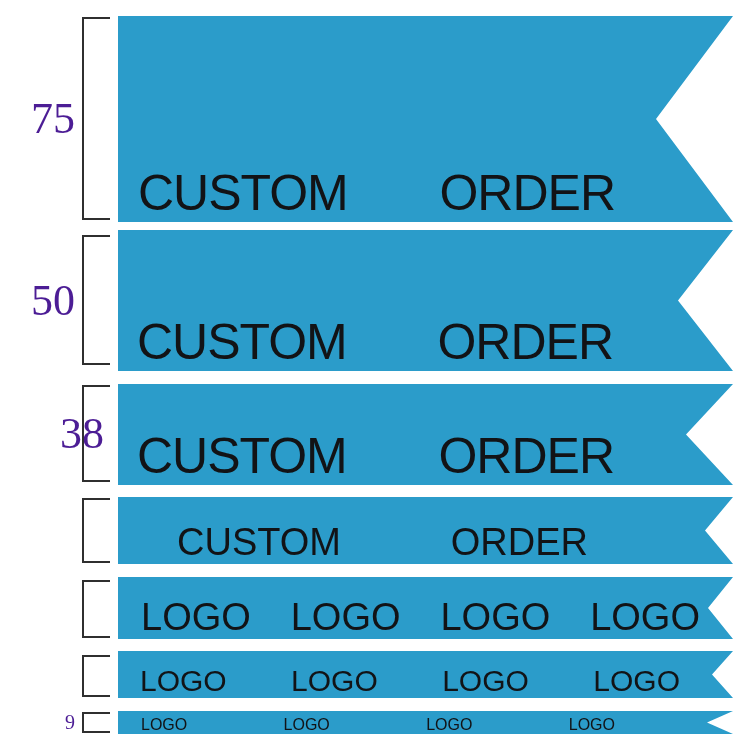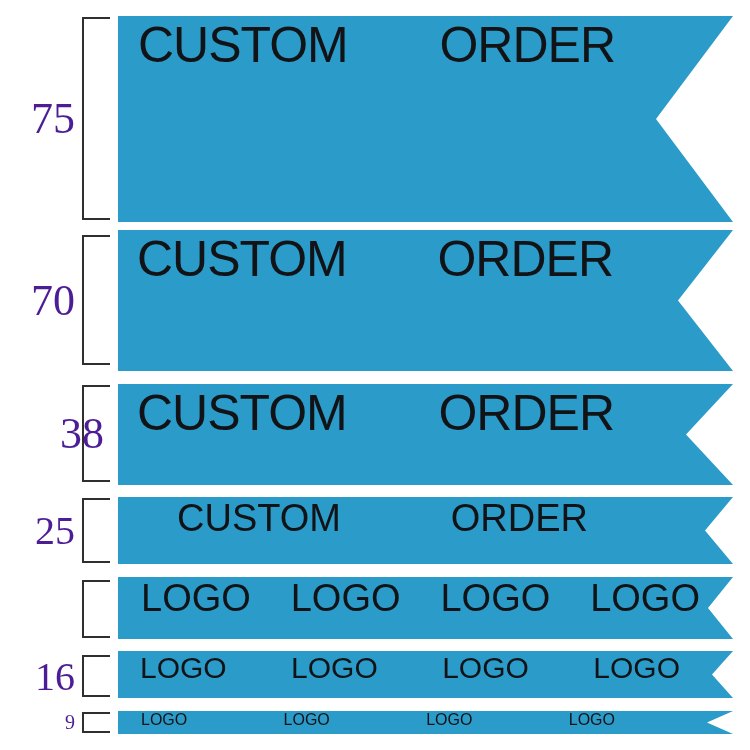--- a/index.html
+++ b/index.html
@@ -11,21 +11,21 @@
     font-family:"Liberation Sans", sans-serif;
   }
   
   .ribbon{
     position:absolute;
     left:118px;
     width:615px;
     background:#2b9cca;
     color:#121316;
     display:flex;
-    align-items:flex-start;
+    align-items:flex-end;
     justify-content:space-between;
     box-sizing:border-box;
     white-space:nowrap;
   }
   .ribbon span{display:inline-block;}
   .r1{top:16px;height:206px;clip-path:polygon(0 0,100% 0,calc(100% - 77px) 50%,100% 100%,0 100%);
       font-size:50px;letter-spacing:-1px;padding:0 118px 0 20px;}
   .r2{top:230px;height:141px;clip-path:polygon(0 0,100% 0,calc(100% - 55px) 50%,100% 100%,0 100%);
       font-size:50px;letter-spacing:-1px;padding:0 120px 0 19px;}
   .r3{top:384px;height:101px;clip-path:polygon(0 0,100% 0,calc(100% - 47px) 50%,100% 100%,0 100%);
@@ -81,50 +81,48 @@
 
 <div id="canvas">
 
   <div class="size-num n1">75</div>
   <div class="bracket b1"></div>
   <div class="ribbon r1">
     <span>CUSTOM</span>
     <span>ORDER</span>
   </div>
 
-  <div class="size-num n2">70</div>
+  <div class="size-num n2">50</div>
   <div class="bracket b2"></div>
   <div class="ribbon r2">
     <span>CUSTOM</span>
     <span>ORDER</span>
   </div>
 
   <div class="size-num n3">38</div>
   <div class="bracket b3"></div>
   <div class="ribbon r3">
     <span>CUSTOM</span>
     <span>ORDER</span>
   </div>
 
-  <div class="size-num n4">25</div>
   <div class="bracket b4"></div>
   <div class="ribbon r4">
     <span>CUSTOM</span>
     <span>ORDER</span>
   </div>
 
   <div class="bracket b5"></div>
   <div class="ribbon r5">
     <span>LOGO</span>
     <span>LOGO</span>
     <span>LOGO</span>
     <span>LOGO</span>
   </div>
 
-  <div class="size-num n6">16</div>
   <div class="bracket b6"></div>
   <div class="ribbon r6">
     <span>LOGO</span>
     <span>LOGO</span>
     <span>LOGO</span>
     <span>LOGO</span>
   </div>
 
   <div class="size-num n7">9</div>
   <div class="bracket b7"></div>

